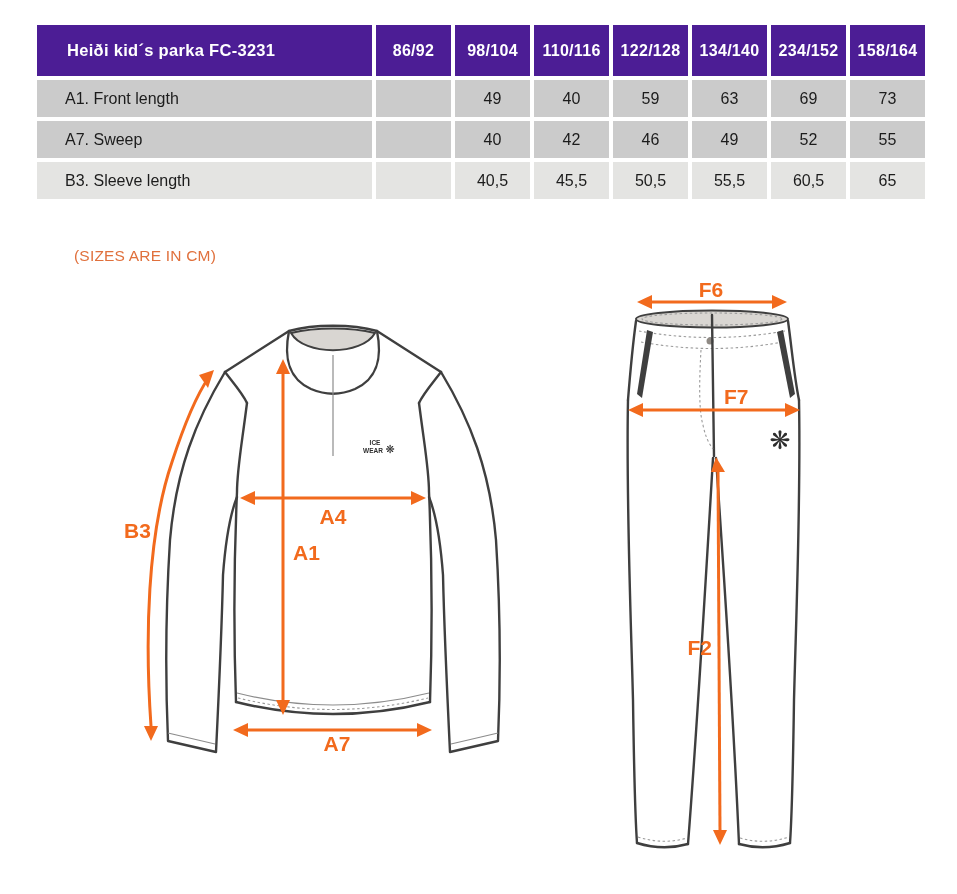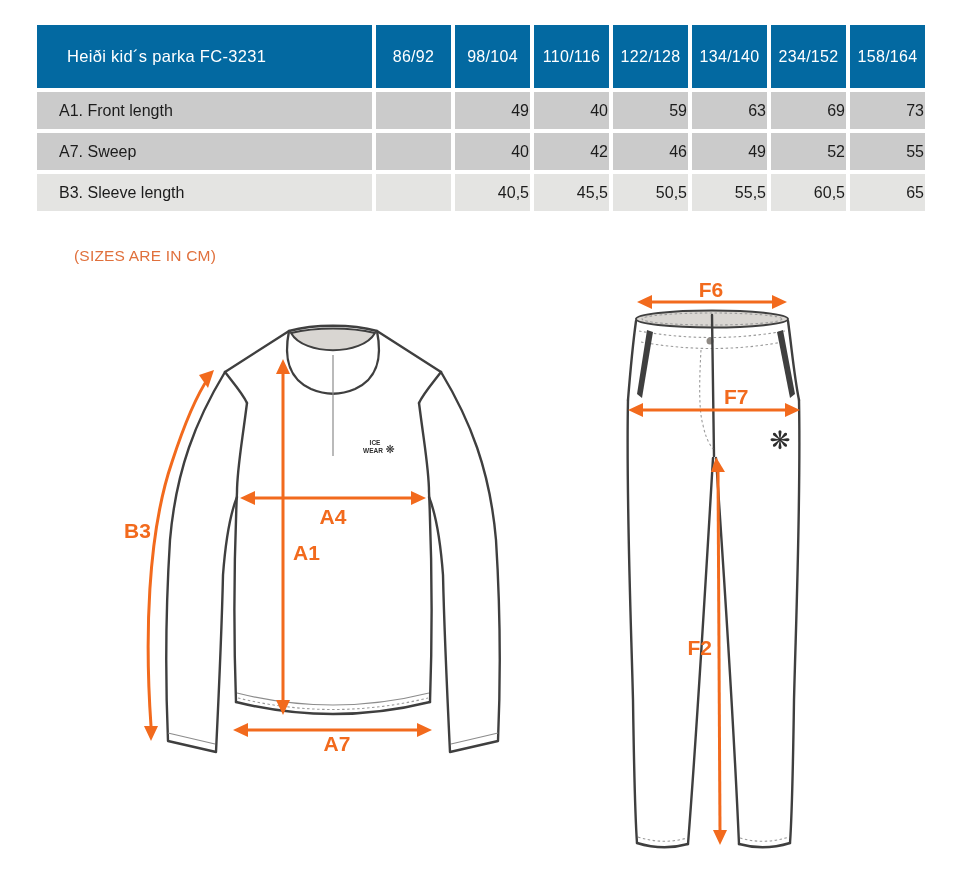--- a/index.html
+++ b/index.html
@@ -17,41 +17,41 @@
     border-collapse:separate; border-spacing:4px;
     table-layout:fixed;
   }
   table.size-chart th, table.size-chart td {
     box-sizing:border-box;
     font-size:16px;
     color:#1c1c1c;
     vertical-align:middle;
   }
   table.size-chart th {
-    background:#0369a1;
+    background:#4c1d95;
     color:#ffffff;
-    font-weight:normal;
-    height:63px;
+    font-weight:bold;
+    height:51px;
     text-align:center;
     letter-spacing:0.3px;
   }
   table.size-chart th.th-label {
     width:335px;
     text-align:left;
     padding-left:30px;
     font-size:16.5px;
   }
   table.size-chart th.th-size { width:75px; }
   table.size-chart td {
     height:37px;
-    text-align:right;
+    text-align:center;
   }
   table.size-chart td.td-label {
     text-align:left;
-    padding-left:22px;
+    padding-left:28px;
   }
   tr.row-dark td  { background:#cbcbcb; }
   tr.row-light td { background:#e4e4e2; }
 
   
   .sizes-caption {
     position:absolute; left:74px; top:247px;
     color:#e0703c;
     font-size:15.5px;
     letter-spacing:0.2px;

